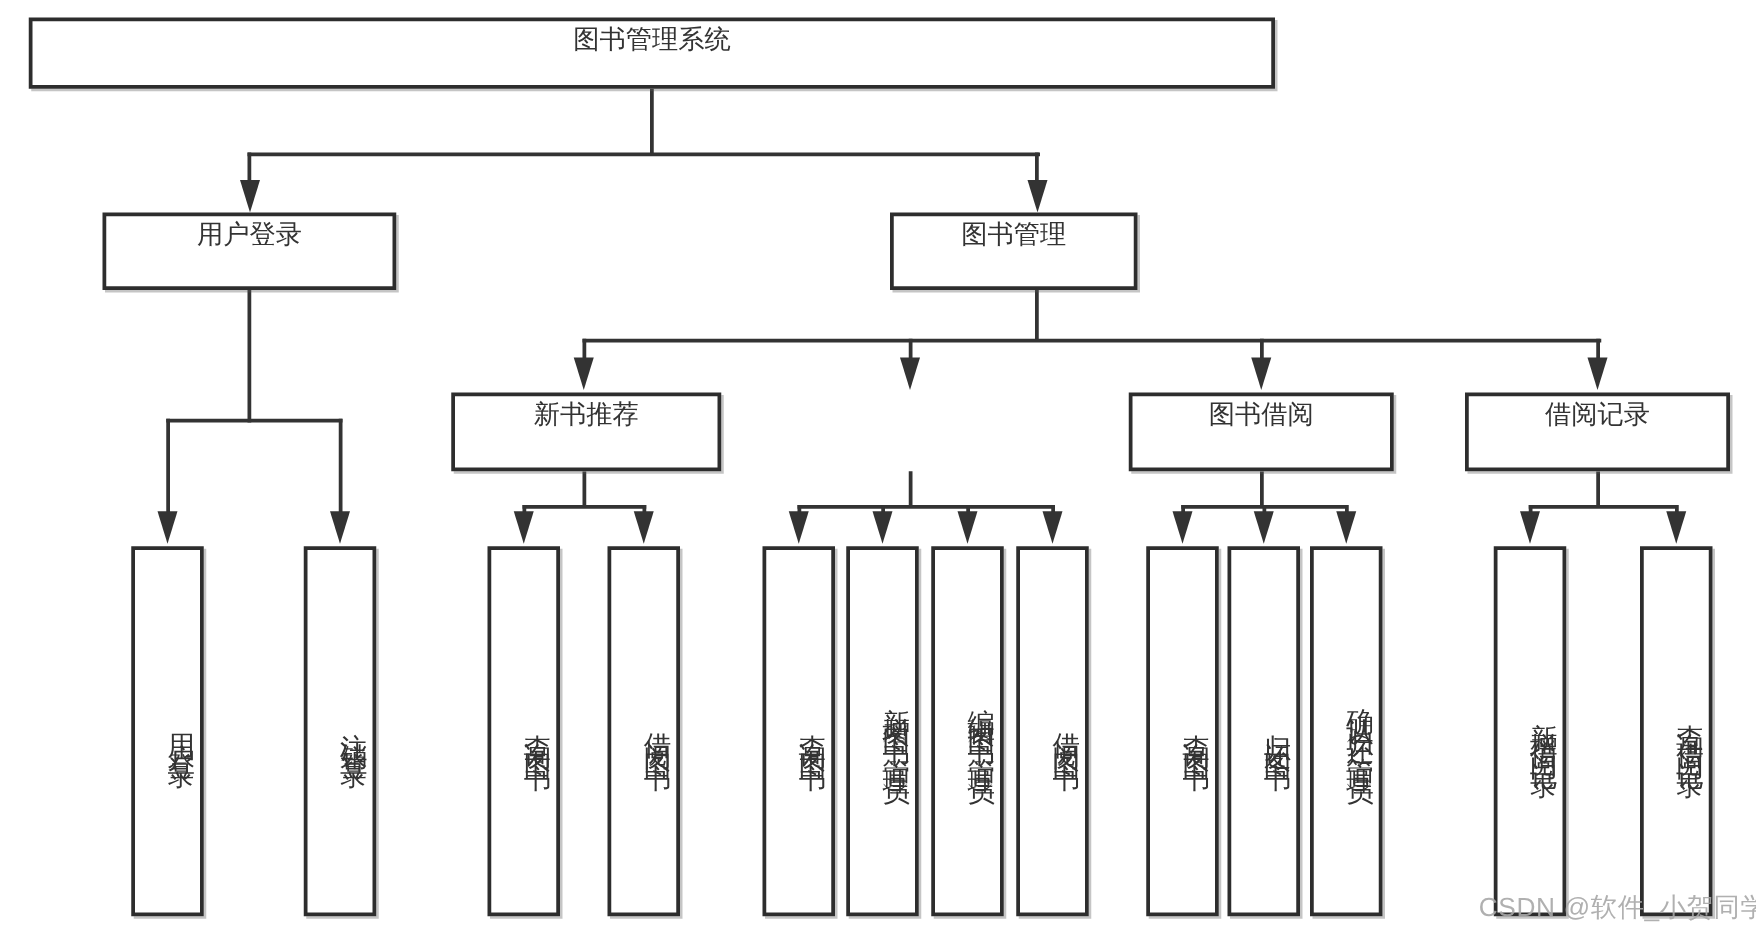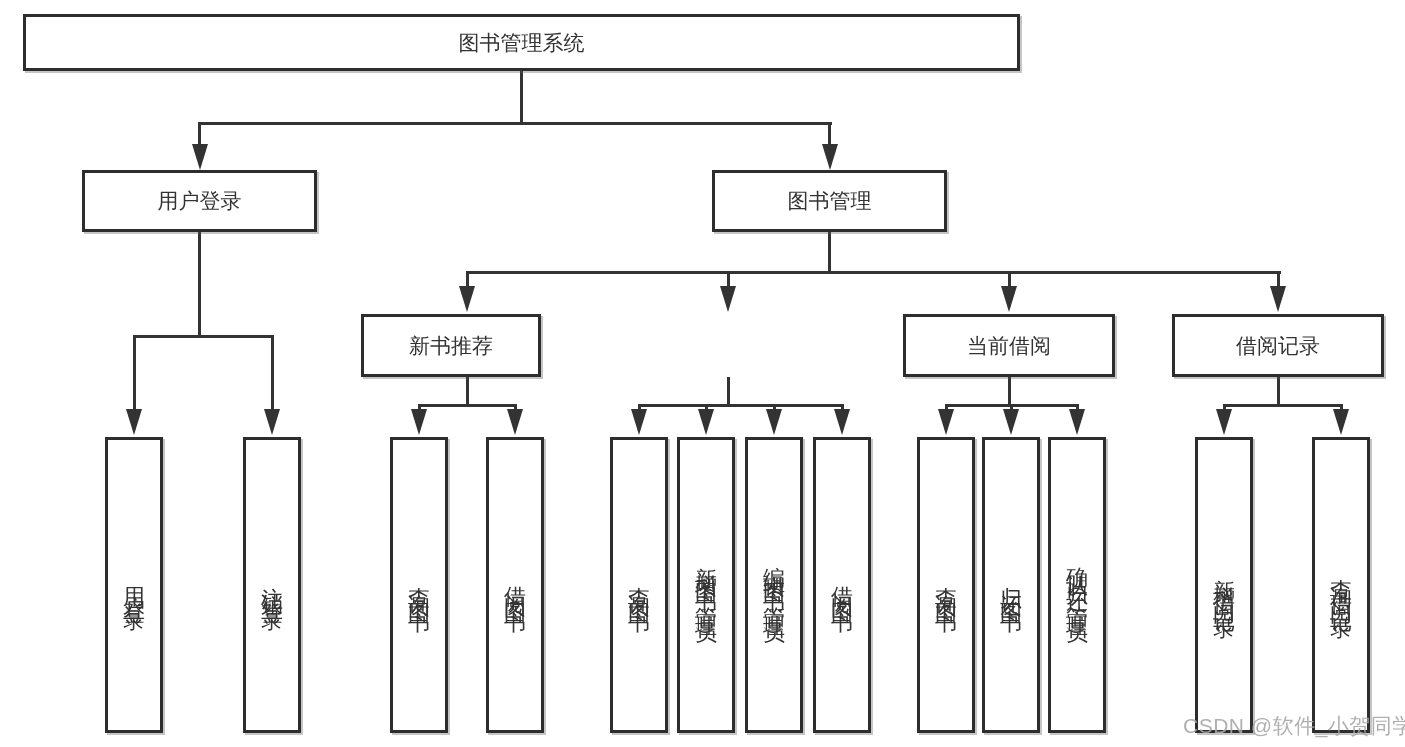--- a/index.html
+++ b/index.html
@@ -9,21 +9,21 @@
   html,body{margin:0;padding:0;background:#ffffff;}
   .stage{
     position:relative; width:1405px; height:747px; background:#ffffff;
     font-family:"Liberation Sans","DejaVu Sans",sans-serif; color:var(--text);
     overflow:hidden;
   }
   .box{
     position:absolute; box-sizing:border-box;
     background:var(--box-fill); border:3px solid var(--box-border);
     box-shadow:2px 2px 0 rgba(90,90,90,.35);
-    display:flex; align-items:center; justify-content:center;
+    display:flex; align-items:flex-start; justify-content:center;
     font-size:21px; color:var(--text); z-index:1; white-space:nowrap;
   }
   .vbox{
     writing-mode:vertical-rl; text-orientation:mixed;
     font-size:22px; letter-spacing:8px; white-space:normal;
   }
   .ln{position:absolute; background:var(--line); z-index:0;}
   .arw{
     position:absolute; width:0; height:0; z-index:0;
     border-left:8px solid transparent; border-right:8px solid transparent;
@@ -40,29 +40,29 @@
 
 <div class="stage">
 
   <div class="box" style="left:23px;top:14px;width:997px;height:57px">
     <span>图书管理系统</span>
   </div>
 
   <div class="box" style="left:82px;top:170px;width:235px;height:62px">
     <span>用户登录</span>
   </div>
-  <div class="box" style="left:712px;top:170px;width:235px;height:62px">
+  <div class="box" style="left:712px;top:170px;width:198px;height:62px">
     <span>图书管理</span>
   </div>
 
-  <div class="box" style="left:361px;top:314px;width:180px;height:63px">
+  <div class="box" style="left:361px;top:314px;width:216px;height:63px">
     <span>新书推荐</span>
   </div>
   <div class="box" style="left:903px;top:314px;width:212px;height:63px">
-    <span>当前借阅</span>
+    <span>图书借阅</span>
   </div>
   <div class="box" style="left:1172px;top:314px;width:212px;height:63px">
     <span>借阅记录</span>
   </div>
 
   <div class="box vbox" style="left:105px;top:437px;width:58px;height:296px">
     <span>用户登录</span>
   </div>
   <div class="box vbox" style="left:243px;top:437px;width:58px;height:296px">
     <span>注销登录</span>

